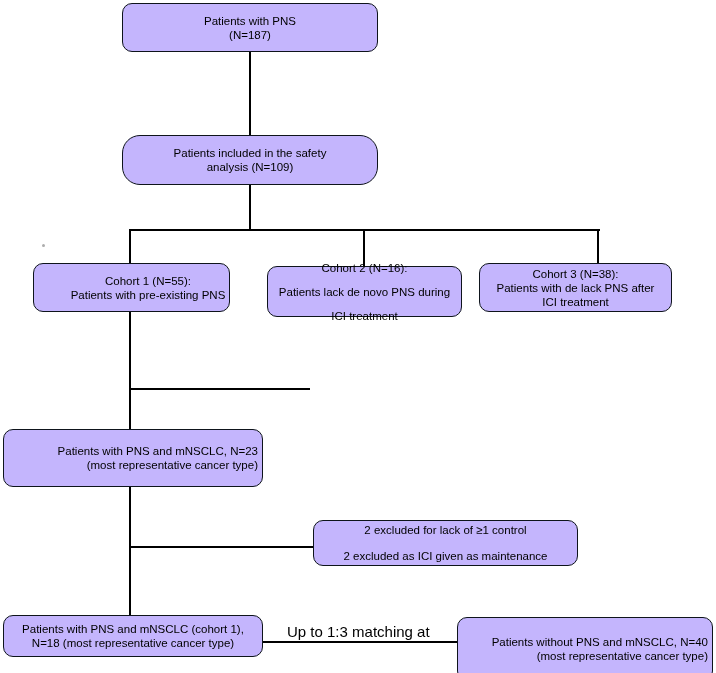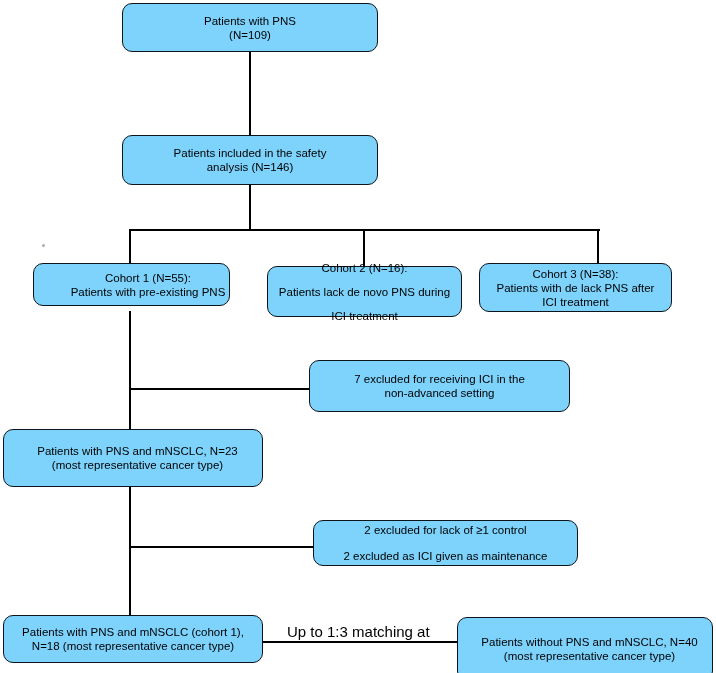--- a/index.html
+++ b/index.html
@@ -2,25 +2,25 @@
 <html><head>
 <meta charset="utf-8">
 <style>
   html,body{margin:0;padding:0;background:#ffffff;}
   #stage{
     position:relative;width:716px;height:673px;background:#ffffff;overflow:hidden;
     font-family:"Liberation Sans", sans-serif;color:#000000;
   }
   .node{
     position:absolute;box-sizing:border-box;
-    background:#7dd3fc;border:1.6px solid #0e141b;border-radius:10px;
+    background:#c4b5fd;border:1.6px solid #0e141b;border-radius:10px;
     display:flex;flex-direction:column;justify-content:center;align-items:center;
     font-size:11.5px;line-height:14px;text-align:center;padding:2px 4px;
   }
-  .node.align-left{align-items:center;text-align:left;padding-left:13px;padding-right:4px;}
+  .node.align-left{align-items:flex-end;text-align:left;padding-left:13px;padding-right:4px;}
   .node span{display:block;white-space:nowrap;}
   .hline,.vline{position:absolute;background:#000000;}
   .edge-label{
     position:absolute;font-size:15px;line-height:14px;white-space:nowrap;
   }
   .stray-dot{
     position:absolute;left:42px;top:244px;width:3px;height:3px;border-radius:50%;
     background:#adadad;
   }
 </style>
@@ -38,61 +38,57 @@
   <div class="vline" style="left:129px;top:311px;width:2px;height:119px;"></div>
   <div class="hline" style="left:129px;top:388px;width:181px;height:2px;"></div>
   <div class="vline" style="left:129px;top:486px;width:2px;height:130px;"></div>
   <div class="hline" style="left:129px;top:546px;width:185px;height:2px;"></div>
   <div class="hline" style="left:262px;top:641px;width:196px;height:2px;"></div>
 
   <div class="stray-dot"></div>
 
   <div class="node" style="left:122px;top:3px;width:256px;height:49px;">
     <span>Patients with PNS</span>
-    <span>(N=109)</span>
+    <span>(N=187)</span>
   </div>
 
-  <div class="node" style="left:122px;top:135px;width:256px;height:50px;">
+  <div class="node" style="left:122px;top:135px;width:256px;height:50px;border-radius:18px;">
     <span>Patients included in the safety</span>
-    <span>analysis (N=146)</span>
+    <span>analysis (N=109)</span>
   </div>
 
-  <div class="node" style="left:33px;top:263px;width:197px;height:43px;padding-left:37px;">
+  <div class="node" style="left:33px;top:263px;width:197px;height:49px;padding-left:37px;">
     <span>Cohort 1 (N=55):</span>
     <span>Patients with pre-existing PNS</span>
   </div>
 
   <div class="node" style="left:267px;top:266px;width:195px;height:51px;gap:10px;">
     <span>Cohort 2 (N=16):</span>
     <span>Patients lack de novo PNS during</span>
     <span>ICI treatment</span>
   </div>
 
   <div class="node" style="left:479px;top:263px;width:193px;height:49px;justify-content:flex-end;">
     <span>Cohort 3 (N=38):</span>
     <span>Patients with de lack PNS after</span>
     <span>ICI treatment</span>
   </div>
 
-  <div class="node" style="left:309px;top:360px;width:261px;height:52px;">
-    <span>7 excluded for receiving ICI in the</span>
-    <span>non-advanced setting</span>
-  </div>
 
   <div class="node align-left" style="left:3px;top:429px;width:260px;height:58px;">
     <span>Patients with PNS and mNSCLC, N=23</span>
     <span>(most representative cancer type)</span>
   </div>
 
   <div class="node" style="left:313px;top:520px;width:265px;height:46px;justify-content:space-between;">
     <span>2 excluded for lack of ≥1 control</span>
     <span>2 excluded as ICI given as maintenance</span>
   </div>
 
-  <div class="node" style="left:3px;top:615px;width:260px;height:48px;">
+  <div class="node" style="left:3px;top:615px;width:260px;height:42px;">
     <span>Patients with PNS and mNSCLC (cohort 1),</span>
     <span>N=18 (most representative cancer type)</span>
   </div>
 
   <div class="node align-left" style="left:457px;top:617px;width:256px;height:64px;">
     <span>Patients without PNS and mNSCLC, N=40</span>
     <span>(most representative cancer type)</span>
   </div>
 
   <div class="edge-label" style="left:287px;top:625px;">Up to 1:3 matching at</div>

